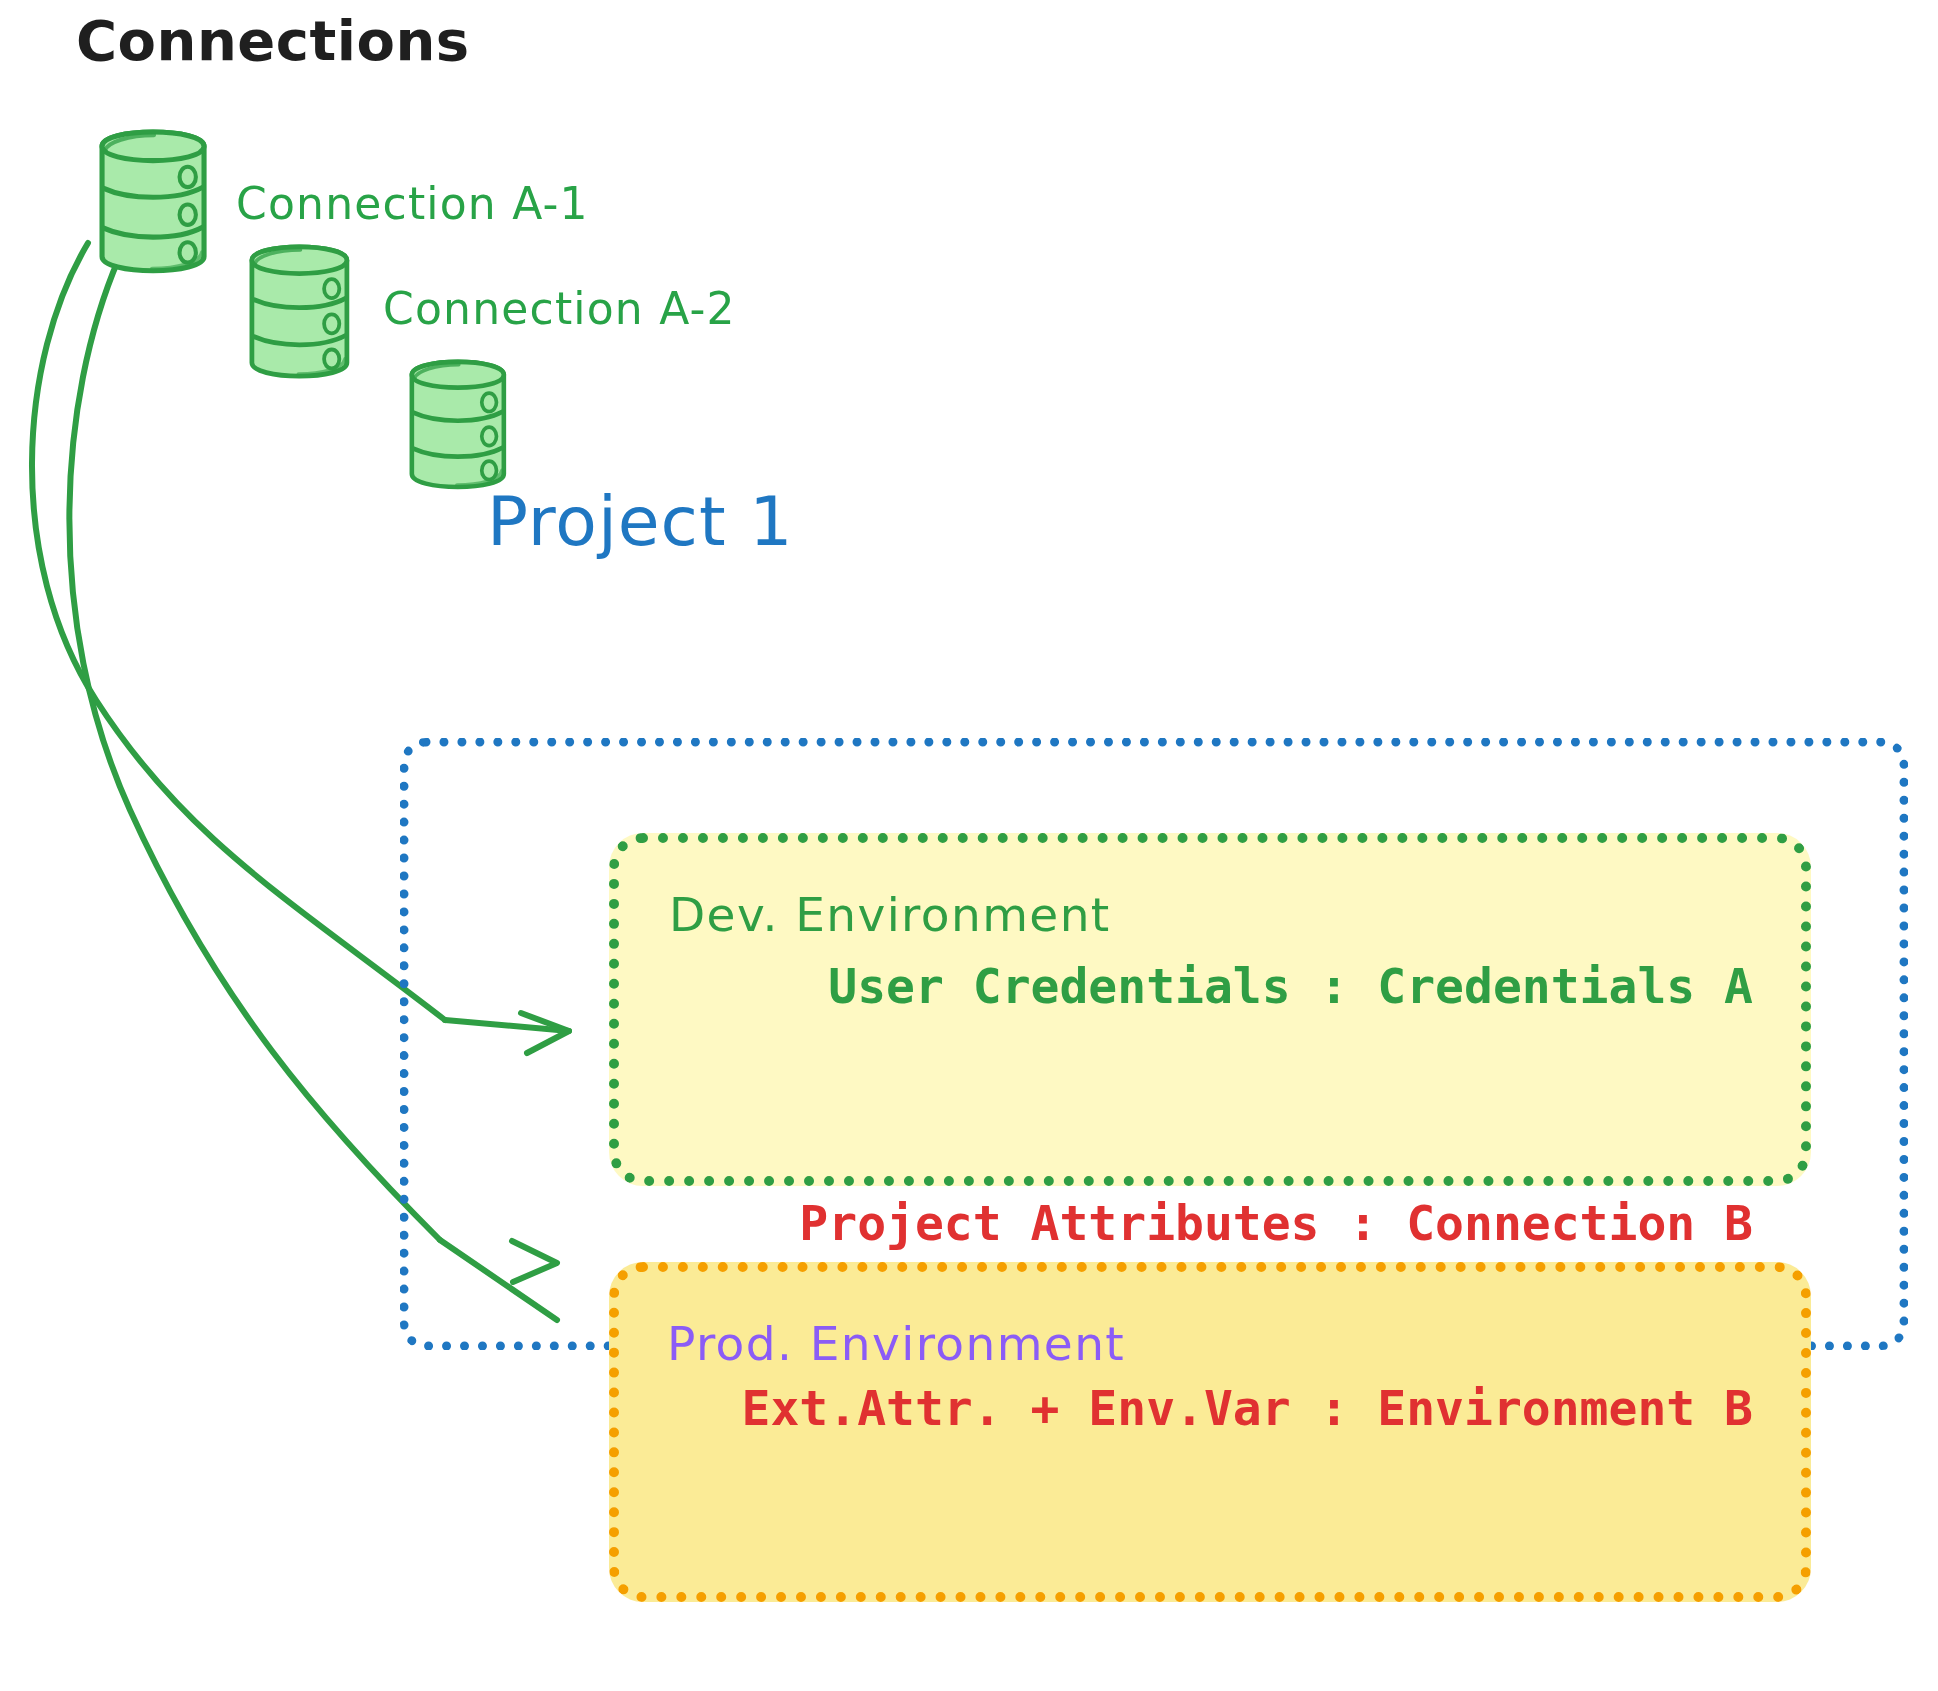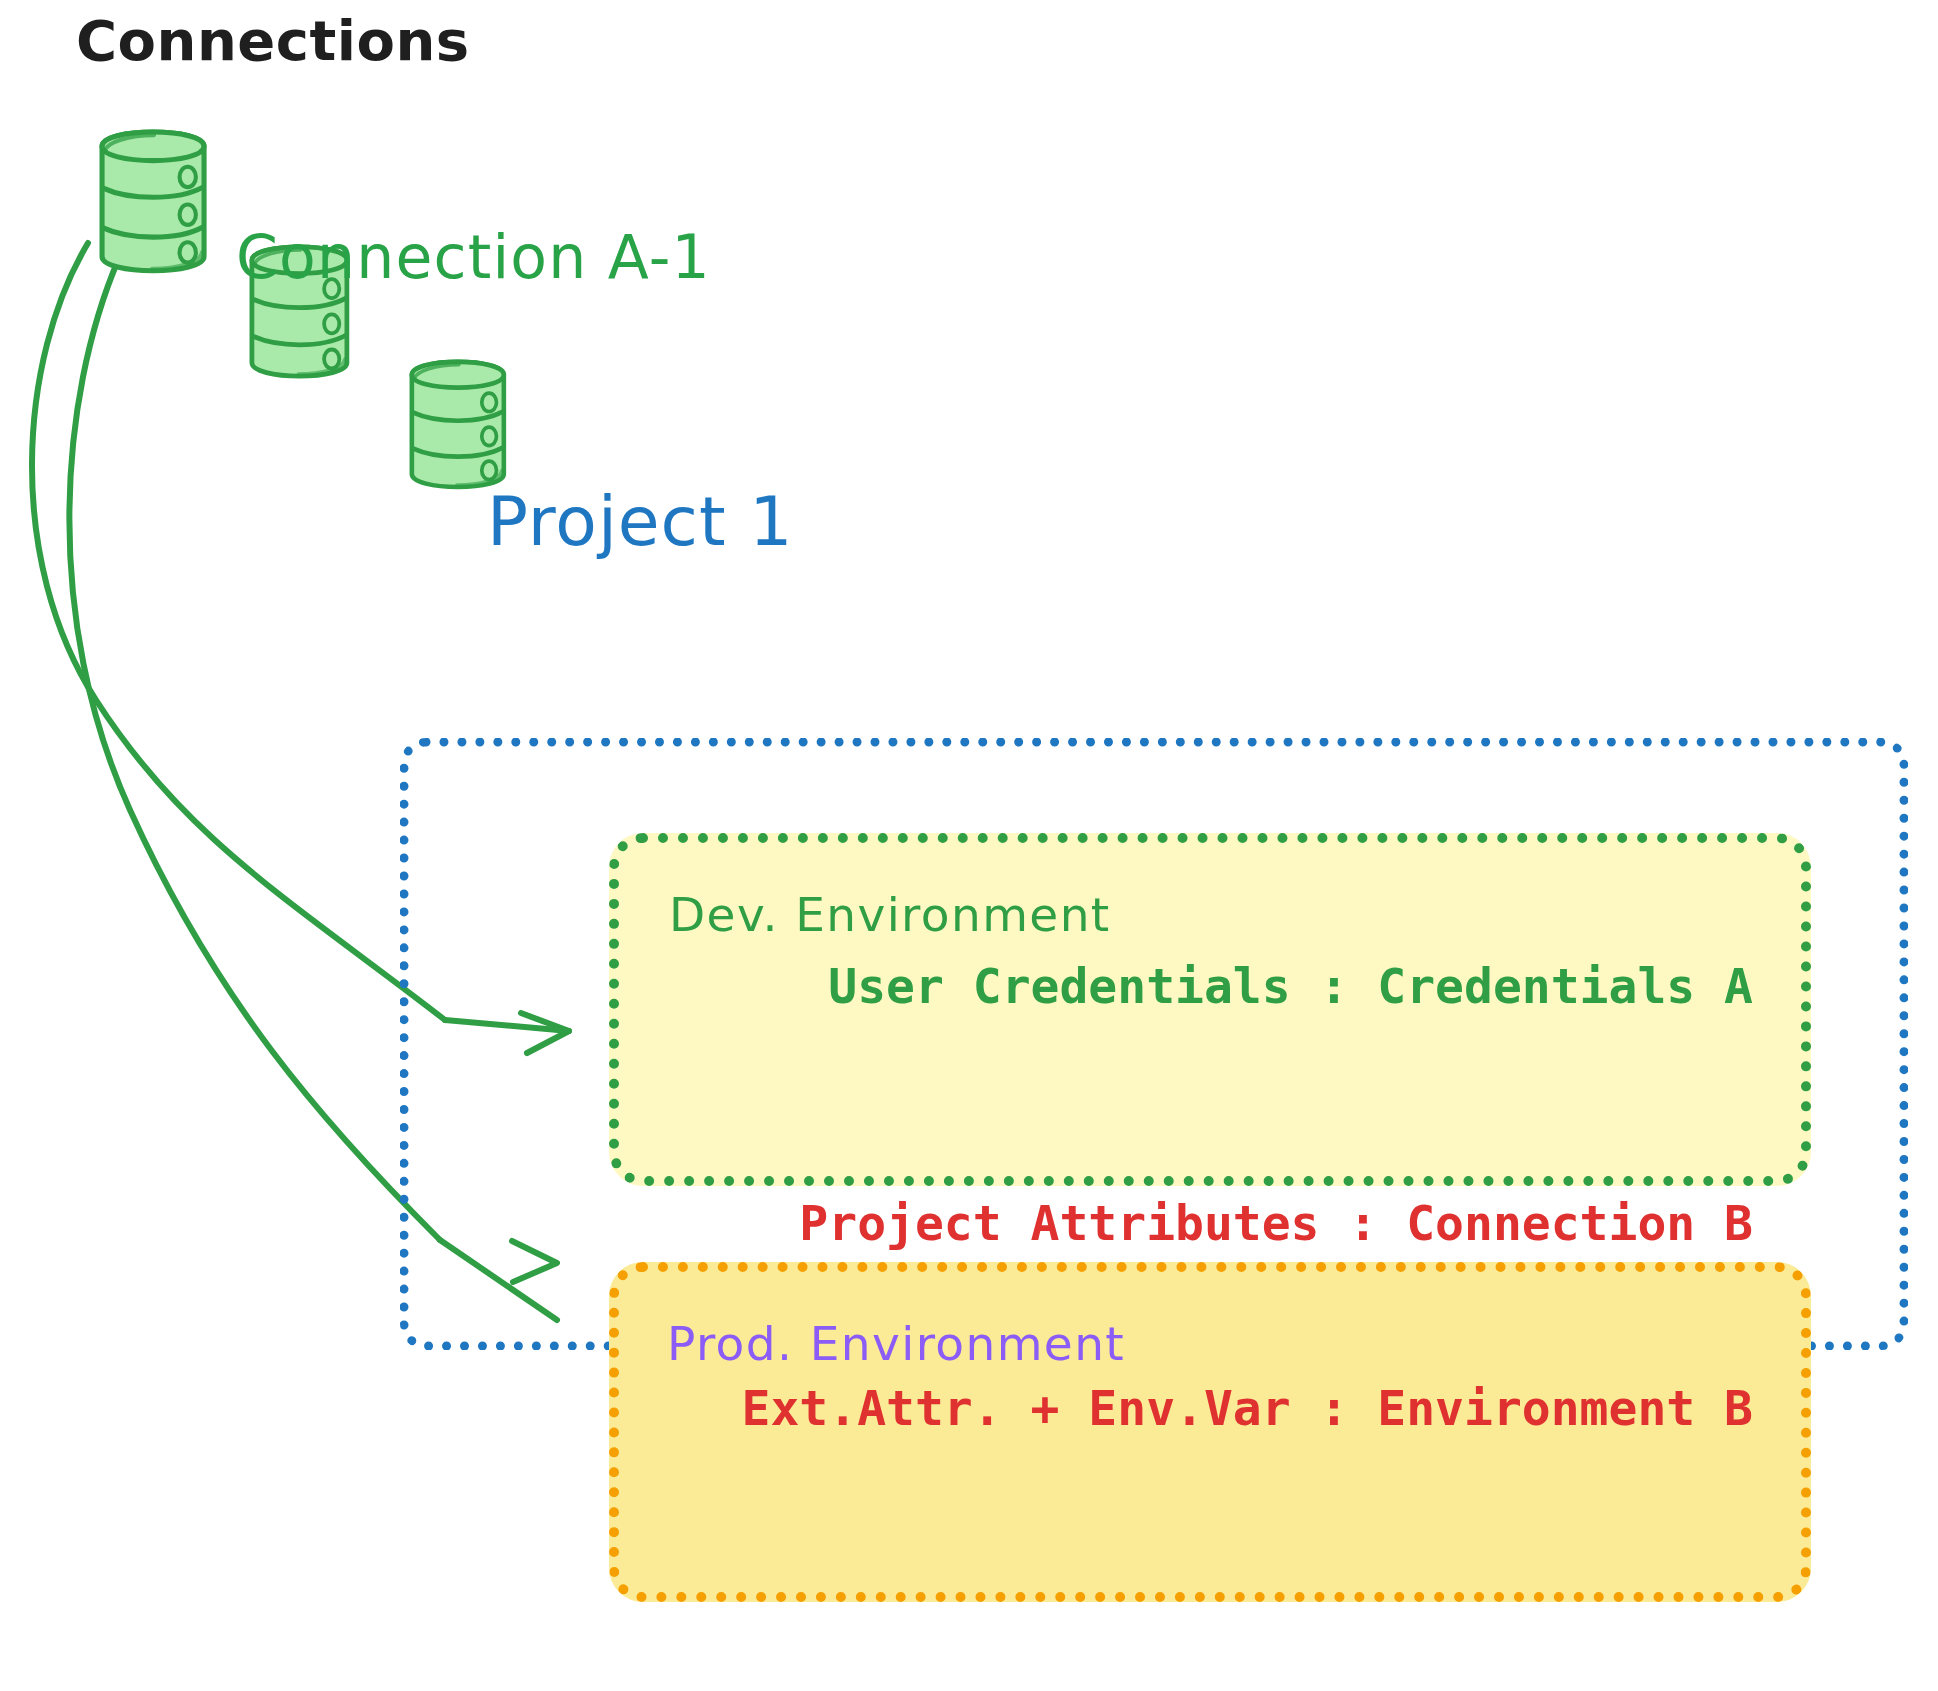--- a/index.html
+++ b/index.html
@@ -48,26 +48,25 @@
     left: 0; top: 0;
     width: 1938px;
     height: 1691px;
     pointer-events: none;
   }
 
   
   .db-label {
     position: absolute;
     font-family: "DejaVu Sans", sans-serif;
-    font-size: 60px;
+    font-size: 44px;
     font-weight: 500;
     color: #28a347;
     white-space: nowrap;
     letter-spacing: 1.2px;
-    margin-top: 44px;
   }
   #db-label-0 { left: 236px; top: 178px; }
   #db-label-1 { left: 383px; top: 283px; }
   #db-label-2 { left: 545px; top: 395px; }
 
   
   #project-box {
     position: absolute;
     left: 400px;
     top: 738px;
@@ -180,20 +179,21 @@
     </g>
     <g transform="translate(250,245) scale(0.95)">
       <use href="#db-cyl"></use>
     </g>
     <g transform="translate(410,360) scale(0.92)">
       <use href="#db-cyl"></use>
     </g>
   </svg>
 
   <div class="db-label" id="db-label-0">Connection A-1</div>
+  <div class="db-label" id="db-label-1">Connection A-2</div>
 
   <div id="project-title">Project 1</div>
 
   <div id="project-box"></div>
 
   <div class="env-box" id="env-box-dev">
     <div class="env-title" id="env-title-dev">Dev. Environment</div>
     <div class="env-rows" id="env-rows-dev">
       <div>User Credentials : Credentials A</div>
     </div>

